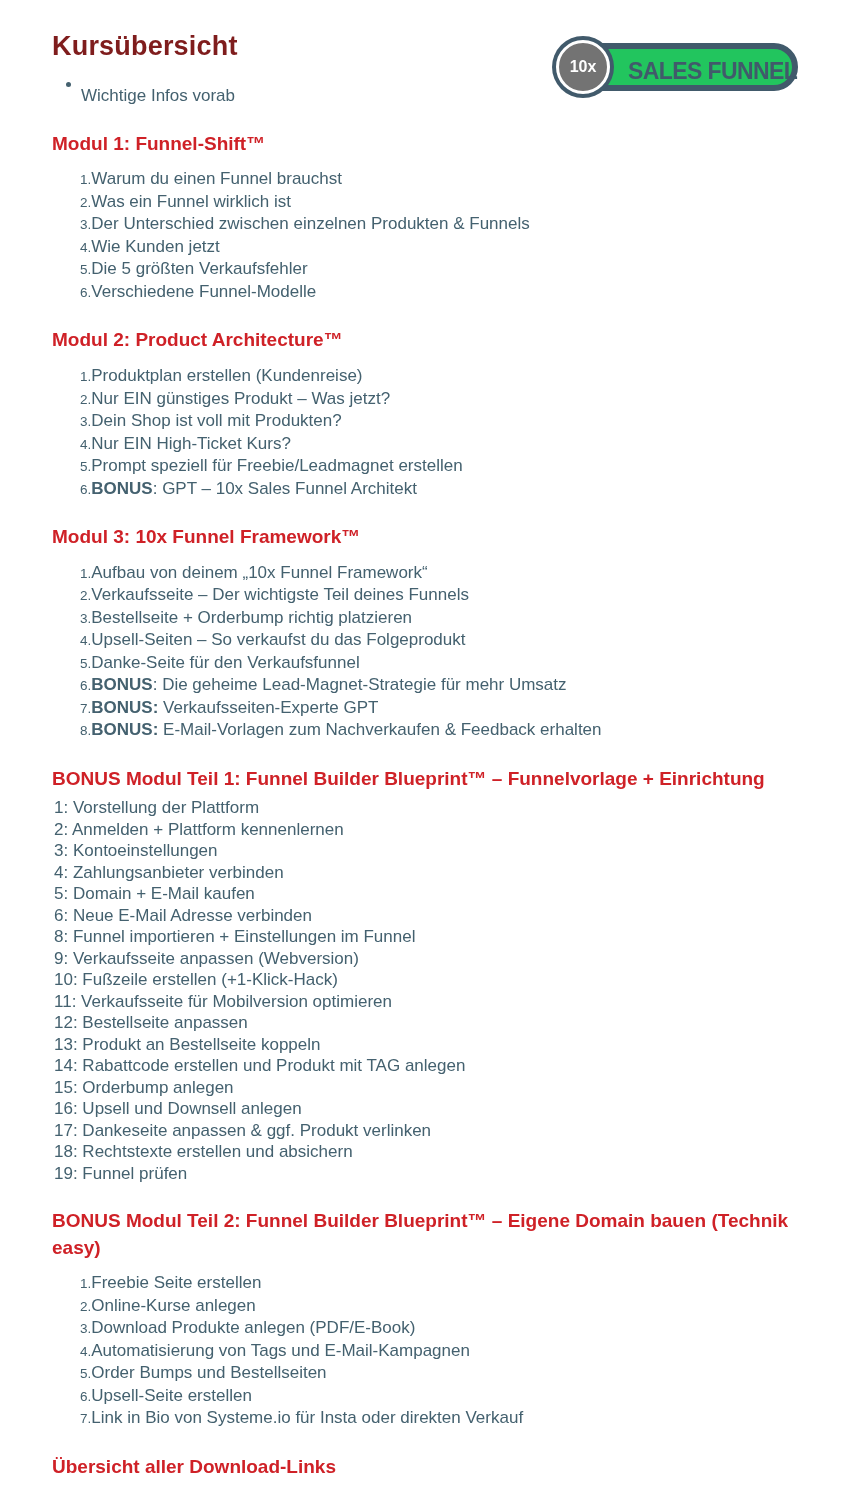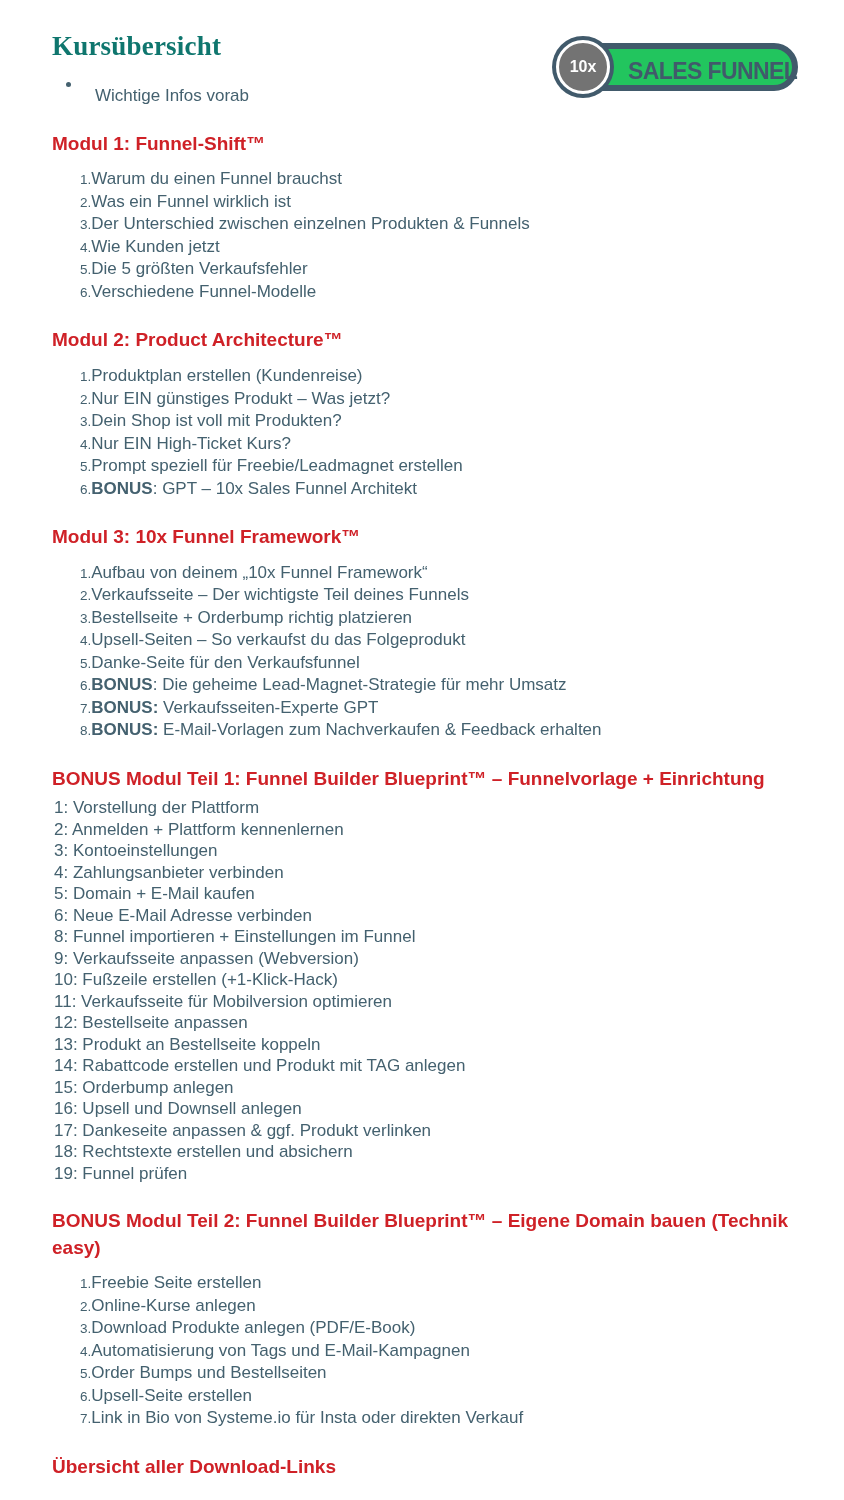--- a/index.html
+++ b/index.html
@@ -15,23 +15,22 @@
     padding: 30px 52px 0 52px;
     overflow: hidden;
     color: #44616f;
   }
 
   h1.page-title {
     margin: 0;
     font-size: 27px;
     line-height: 1.2;
     font-weight: bold;
-    color: #0f766e;
+    color: #7f1d1d;
     letter-spacing: 0.2px;
-    font-family: Liberation Serif, serif;
   }
 
   
   .logo { position: absolute; top: 38px; right: 46px; width: 242px; height: 58px; }
   .logo-pill {
     position: absolute; left: 10px; top: 5px; right: 0; bottom: 5px;
     border: 6px solid #415a6b;
     border-radius: 26px;
     background: #22c55e;
     display: flex; align-items: flex-end;
@@ -64,21 +63,21 @@
     margin: 0 0 6px 0;
     font-size: 19px;
     line-height: 1.4;
     font-weight: bold;
     color: #cf2127;
   }
 
   .bullet-list { margin: 0; padding: 0 0 0 14px; list-style: none; }
   .bullet-list li {
     display: flex; align-items: flex-start;
-    font-size: 17px; line-height: 20.5px; margin-bottom: 1px; gap: 14px;
+    font-size: 17px; line-height: 20.5px; margin-bottom: 1px;
   }
   .dot {
     width: 5px; height: 5px; border-radius: 50%;
     background: #44616f; flex: 0 0 auto;
     margin-right: 10px; position: relative; top: -4px;
   }
 
   .num-list { margin: 12px; padding: 0 0 0 16px; list-style: none; counter-reset: item; }
   .num-list li {
     counter-increment: item;

